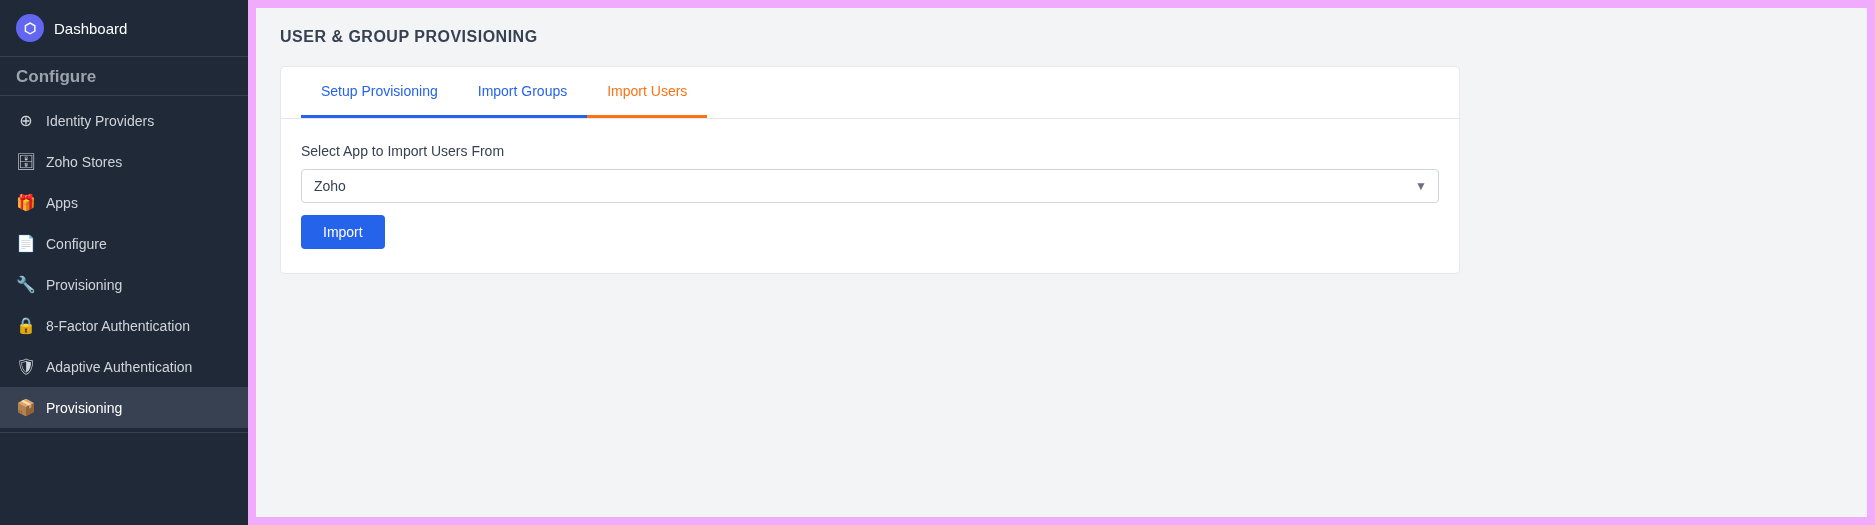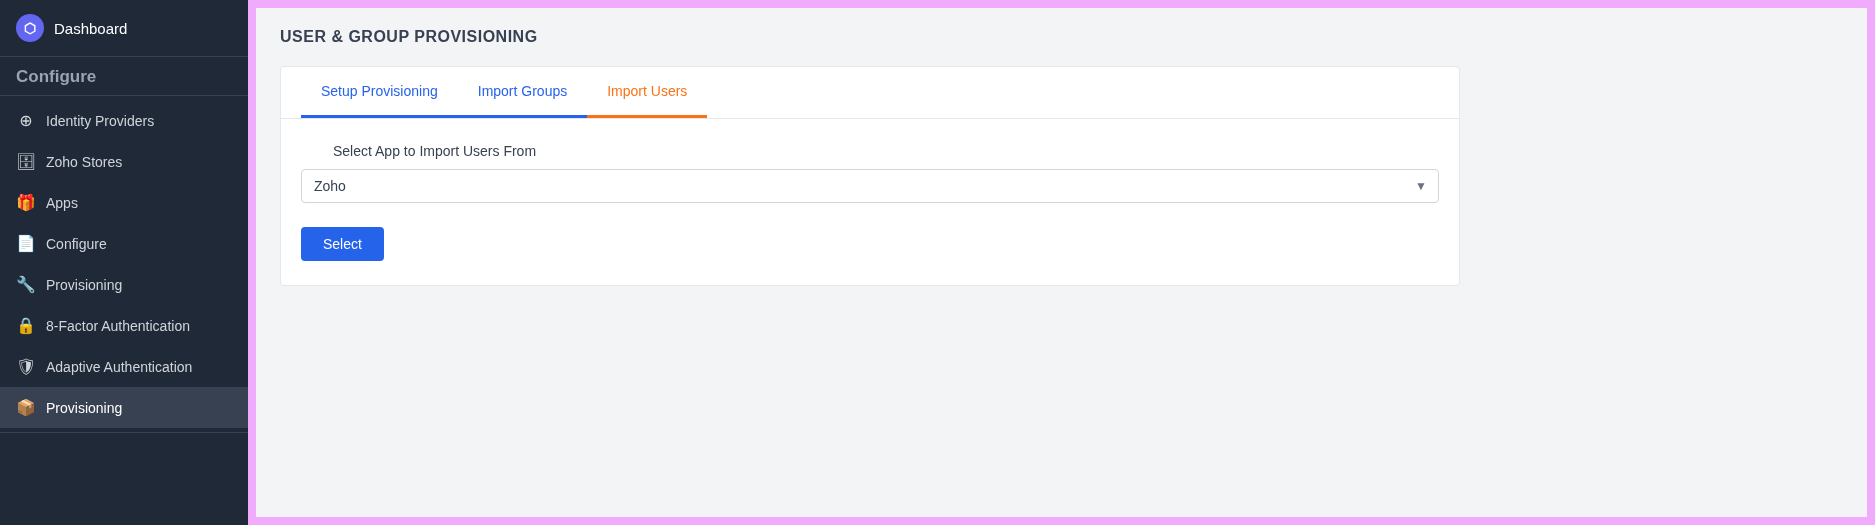--- a/index.html
+++ b/index.html
@@ -123,25 +123,24 @@
       border-bottom-color: #f97316;
     }
     .card-body {
       padding: 24px 20px;
     }
     .form-label {
       font-size: 14px;
       color: #374151;
       margin-bottom: 10px;
       display: block;
-      margin-left: 32px;
     }
     .select-wrapper {
       position: relative;
-      margin-bottom: 24px;
+      margin-bottom: 12px;
     }
     .form-select {
       width: 100%;
       padding: 8px 36px 8px 12px;
       border: 1px solid #d1d5db;
       border-radius: 4px;
       font-size: 14px;
       color: #374151;
       appearance: none;
       background: #fff;
@@ -229,17 +228,17 @@
       </div>
 
       <div class="card-body">
         <label class="form-label">Select App to Import Users From</label>
         <div class="select-wrapper">
           <select class="form-select">
             <option>Zoho</option>
           </select>
           <span class="select-chevron">▼</span>
         </div>
-        <button class="btn-import">Select</button>
+        <button class="btn-import">Import</button>
       </div>
     </div>
   </div>
 </div>
 
 </body></html>

